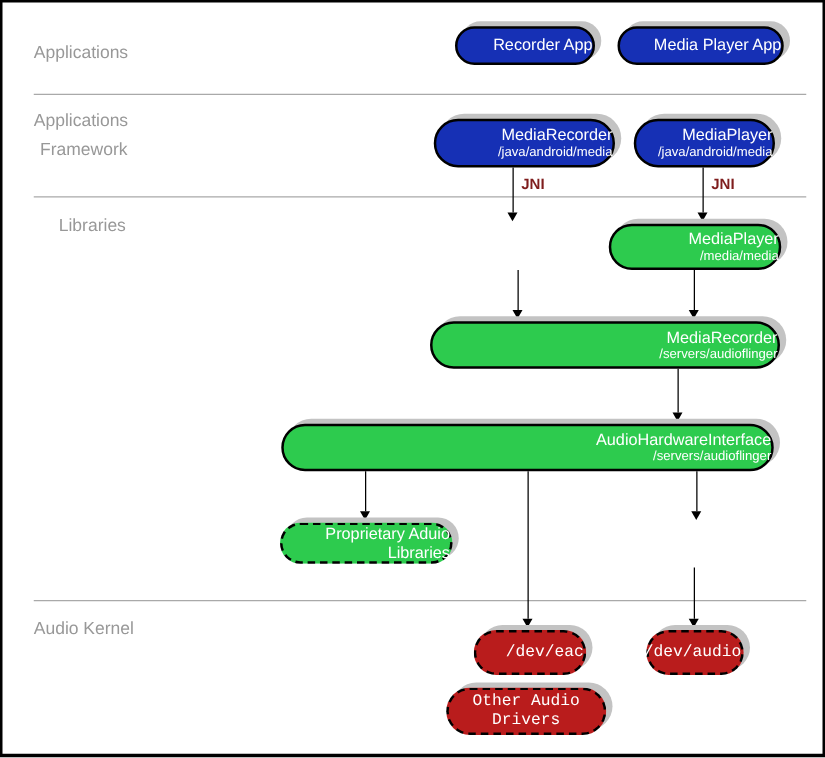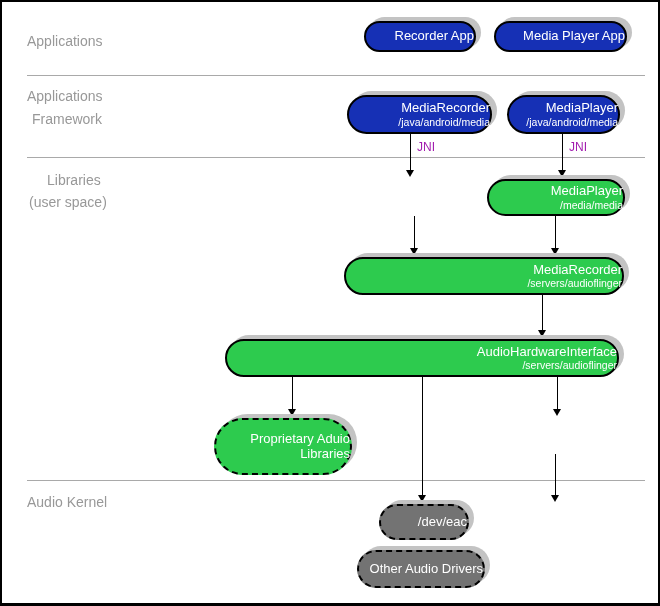--- a/index.html
+++ b/index.html
@@ -14,46 +14,45 @@
   .side-label{position:absolute;color:#989898;font-size:14px;white-space:nowrap;}
   .node{
     position:absolute;box-sizing:border-box;
     border:2px solid #000;border-radius:100px;
     color:#fff;display:flex;flex-direction:column;
     align-items:flex-end;justify-content:center;text-align:center;
     box-shadow:5px -4px 0 #c3c3c3;line-height:1.15;
   }
   .node.blue{background:#1630b5;}
   .node.green{background:#2dcb4e;}
-  .node.red{background:#737373;}
+  .node.red{background:#b91c1c;font-family:Liberation Mono, monospace;}
   .node.dashed{border-style:dashed;}
   .node .title{font-size:13px;}
   .node .path{font-size:10.5px;}
   .arrow-line{position:absolute;width:1px;background:#000;}
   .arrow-head{
     position:absolute;width:0;height:0;
     border-left:4.5px solid transparent;border-right:4.5px solid transparent;
     border-top:7px solid #000;
   }
-  .edge-label{position:absolute;color:#a21caf;font-size:12px;font-weight:normal;}
+  .edge-label{position:absolute;color:#7f1d1d;font-size:12px;font-weight:bold;}
 </style>
 </head>
 <body>
 
 <div class="canvas">
 
   <div class="divider" style="top:73px"></div>
   <div class="divider" style="top:155px"></div>
   <div class="divider" style="top:478px"></div>
 
   <div class="side-label" style="left:25px;top:31px">Applications</div>
   <div class="side-label" style="left:25px;top:86px">Applications</div>
   <div class="side-label" style="left:30px;top:109px">Framework</div>
   <div class="side-label" style="left:45px;top:170px">Libraries</div>
-  <div class="side-label" style="left:27px;top:192px">(user space)</div>
   <div class="side-label" style="left:25px;top:492px">Audio Kernel</div>
 
   <div class="node blue" style="left:362px;top:19px;width:112px;height:31px">
     <div class="title">Recorder App</div>
   </div>
   <div class="node blue" style="left:492px;top:19px;width:133px;height:31px">
     <div class="title">Media Player App</div>
   </div>
 
   <div class="node blue" style="left:345px;top:93px;width:145px;height:39px">
@@ -96,28 +95,31 @@
     <div class="path">/servers/audioflinger</div>
   </div>
 
   <div class="arrow-line" style="left:290px;top:375px;height:32px"></div>
   <div class="arrow-head" style="left:286px;top:407px"></div>
   <div class="arrow-line" style="left:420px;top:375px;height:118px"></div>
   <div class="arrow-head" style="left:416px;top:493px"></div>
   <div class="arrow-line" style="left:555px;top:375px;height:32px"></div>
   <div class="arrow-head" style="left:551px;top:407px"></div>
 
-  <div class="node green dashed" style="left:212px;top:416px;width:138px;height:57px">
+  <div class="node green dashed" style="left:222px;top:416px;width:138px;height:33px">
     <div class="title">Proprietary Aduio</div>
     <div class="title">Libraries</div>
   </div>
 
   <div class="arrow-line" style="left:553px;top:452px;height:41px"></div>
   <div class="arrow-head" style="left:549px;top:493px"></div>
 
   <div class="node red dashed" style="left:377px;top:502px;width:90px;height:36px">
     <div class="title">/dev/eac</div>
   </div>
+  <div class="node red dashed" style="left:515px;top:502px;width:78px;height:36px">
+    <div class="title">/dev/audio</div>
+  </div>
   <div class="node red dashed" style="left:355px;top:548px;width:128px;height:38px">
     <div class="title">Other Audio Drivers</div>
   </div>
 
 </div>
 
 </body></html>

